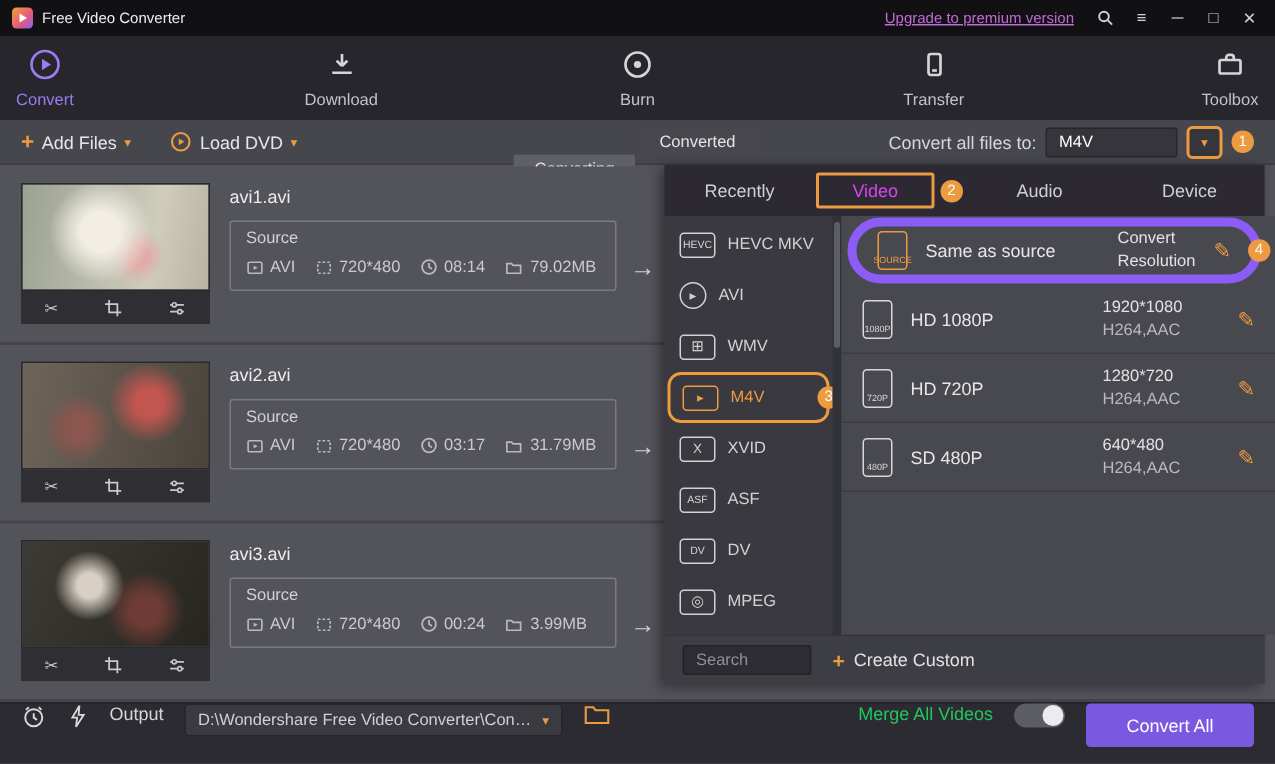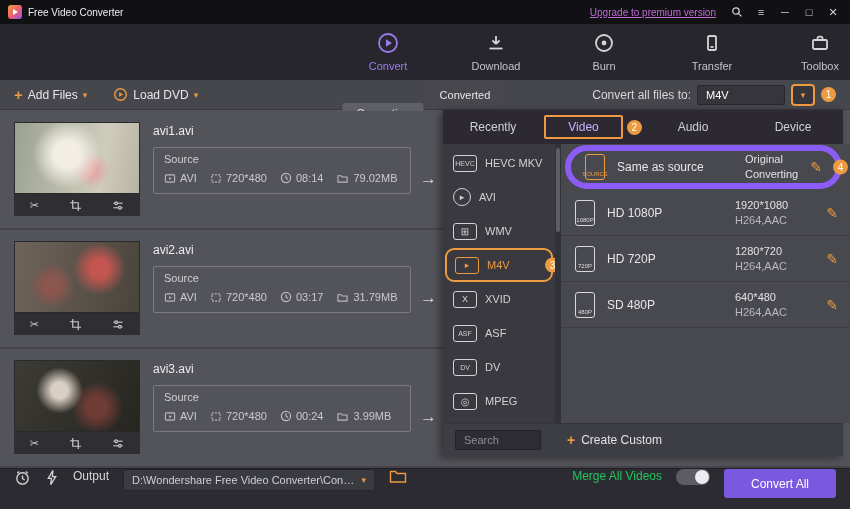--- a/index.html
+++ b/index.html
@@ -10,21 +10,21 @@
   
   .titlebar { height:24px; background:#111114; display:flex; align-items:center; padding:0 8px; gap:6px;text-align:right; }
   .logo { width:14px; height:14px; border-radius:3px; background:linear-gradient(135deg,#f0a13a,#e85d75 55%,#8a5cf5); display:flex; align-items:center; justify-content:center; flex:none; }
   .logo .tri { width:0; height:0; border-left:5px solid #fff; border-top:3.5px solid transparent; border-bottom:3.5px solid transparent; margin-left:1px; }
   .app-title { font-size:10px; color:#ededf1; }
   .titlebar .spacer { flex:1; }
   .upgrade { font-size:10px; color:#c06ad6; text-decoration:underline; margin-right:6px; cursor:pointer; }
   .tb-icon { width:18px; height:18px; display:flex; align-items:center; justify-content:center; color:#cfcfd4; font-size:11px; cursor:pointer; }
 
   
-  .mainnav { height:56px; background:#26262c; display:flex; justify-content:flex-end; align-items:center; gap:48px; }
+  .mainnav { height:56px; background:#26262c; display:flex; justify-content:space-between; align-items:center; gap:48px; }
   .nav-tab { display:flex; flex-direction:column; align-items:center; gap:4px; color:#c2c2c8; font-size:11px; cursor:pointer; width:60px; }
   .nav-tab.active { color:#9a7cf0; }
 
   
   .toolbar { height:30px; background:#46464d; display:flex; align-items:center; padding:0 14px; gap:10px; position:relative; border-bottom:1px solid #3a3a40; }
   .tool-btn { display:flex; align-items:center; gap:5px; color:#e6e6ea; font-size:12px; cursor:pointer; }
   .orange { color:#ed9b40; }
   .caret { font-size:9px; color:#ed9b40; }
   .center-tabs { position:absolute; left:50%; top:0; bottom:0; transform:translateX(-51%); display:flex; align-items:center; gap:2px; }
   .chip { padding:4px 14px; font-size:11px; color:#e4e4e8; border-radius:2px; cursor:pointer; }
@@ -50,42 +50,42 @@
   .source-box { width:258px; border:1px solid #7a7a80; border-radius:2px; padding:5px 10px 9px; }
   .source-label { font-size:11px; color:#d0d0d4; margin-bottom:7px; }
   .details { display:flex; align-items:center; gap:13px; font-size:11px; color:#c9c9ce; white-space:nowrap; }
   .detail { display:flex; align-items:center; gap:4px; }
   .row-arrow { position:absolute; left:420px; top:58px; font-size:17px; font-weight:bold; color:#d4d4d8; }
 
   
   .panel { position:absolute; top:110px; left:443px; right:7px; bottom:53px; background:#3d3d44; display:flex; flex-direction:column; box-shadow:-3px 2px 8px rgba(0,0,0,.4); }
   .panel-tabs { height:34px; background:#2d2933; display:flex; flex:none; }
   .ptab { flex:1; display:flex; align-items:center; justify-content:center; color:#cfcfd4; font-size:12px; cursor:pointer; gap:4px; }
-  .ptab .hl { border:2px solid #ed9b40; border-radius:2px; padding:3px 22px; color:#c4b5fd; }
+  .ptab .hl { border:2px solid #ed9b40; border-radius:2px; padding:3px 22px; color:#d946ef; }
   .panel-body { flex:1; display:flex; min-height:0; position:relative; }
   .fmt-col { width:112px; background:#39393f; flex:none; padding-top:2px; }
   .fmt-item { height:34px; display:flex; align-items:center; gap:8px; padding:0 8px; color:#d2d2d6; font-size:11px; position:relative; cursor:pointer; margin:0 2px; }
   .fmt-item.active { border:2px solid #ed9b40; border-radius:9px; color:#ed9b40; }
   .fmt-item .badge { position:absolute; right:-9px; top:50%; transform:translateY(-50%); }
   .fmt-ic { width:24px; height:17px; border:1px solid currentColor; border-radius:3px; display:flex; align-items:center; justify-content:center; font-size:7px; flex:none; }
   .vscroll { width:6px; background:#313138; flex:none; position:relative; }
   .vthumb { position:absolute; left:1px; right:1px; border-radius:3px; background:#5d5d65; }
   .preset-col { flex:1; background:#48484f; position:relative; padding-right:6px; }
   .preset-row { height:46px; display:flex; align-items:center; padding:0 14px; gap:12px; border-bottom:1px solid #3c3c42; position:relative; cursor:pointer; }
   .preset-row.active { border:6px solid #8b5cf6; border-radius:23px; margin:1px 10px 1px 4px; height:44px; }
   .preset-row.active .badge { position:absolute; right:-12px; top:50%; transform:translateY(-50%); }
   .preset-ic { width:20px; height:26px; border:1.4px solid #d8d8dc; border-radius:3px; display:flex; align-items:flex-end; justify-content:center; font-size:6px; padding-bottom:2px; color:#d8d8dc; flex:none; }
   .preset-row.active .preset-ic { border-color:#ed9b40; color:#ed9b40; }
   .preset-name { width:116px; font-size:12px; color:#e6e6ea; flex:none; }
   .preset-detail { flex:1; font-size:11px; line-height:1.35; }
   .preset-detail .res { color:#e2e2e6; }
   .preset-detail .codec { color:#b9b9bf; }
   .pencil { color:#ed9b40; font-size:14px; cursor:pointer; flex:none; }
   .panel-scroll { position:absolute; right:0; top:0; bottom:0; width:6px; background:#34343b; }
-  .panel-footer { height:33px; flex:none; display:flex; align-items:center; padding:12px 12px; gap:26px; background:#3d3d44; border-top:1px solid #34343a; }
+  .panel-footer { height:33px; flex:none; display:flex; align-items:center; padding:12px 12px; gap:14px; background:#3d3d44; border-top:1px solid #34343a; }
   .search-box { width:86px; height:20px; background:#2c2c32; border:1px solid #222227; border-radius:2px; color:#c6c6cc; padding:0 8px; font-size:11px; font-family:"Liberation Sans",sans-serif; }
   .search-box::placeholder { color:#8f8f96; }
   .create-custom { display:flex; align-items:center; gap:6px; color:#e2e2e6; font-size:12px; cursor:pointer; }
 
   
   .bottombar { position:absolute; left:0; right:0; bottom:0; height:41px; background:#2b2b31; border-top:1px solid #202026; display:flex; align-items:flex-start; padding:0 14px; gap:14px; }
   .bb-icon { display:flex; align-items:center; justify-content:center; cursor:pointer; }
   .output-label { color:#d6d6da; font-size:12px; }
   .output-select { width:252px; height:22px; background:#3a3a41; border:1px solid #26262b; border-radius:3px; display:flex; align-items:center; padding:0 8px; gap:6px; color:#cfcfd4; font-size:11px; cursor:pointer; }
   .output-select .path { overflow:hidden; text-overflow:ellipsis; white-space:nowrap; flex:1; }
@@ -426,21 +426,21 @@
 
       <div class="vscroll">
         <div class="vthumb" style="top:4px;height:84px;"></div>
       </div>
 
       <div class="preset-col">
         <div class="preset-row active">
           <span class="preset-ic">SOURCE</span>
           <span class="preset-name">Same as source</span>
           <span class="preset-detail">
-            <span class="res">Original Converting</span>
+            <span class="res">Convert Resolution</span>
           </span>
           <span class="pencil">✎</span>
           <span class="badge">4</span>
         </div>
 
         <div class="preset-row">
           <span class="preset-ic">1080P</span>
           <span class="preset-name">HD 1080P</span>
           <span class="preset-detail">
             <div class="res">1920*1080</div>

